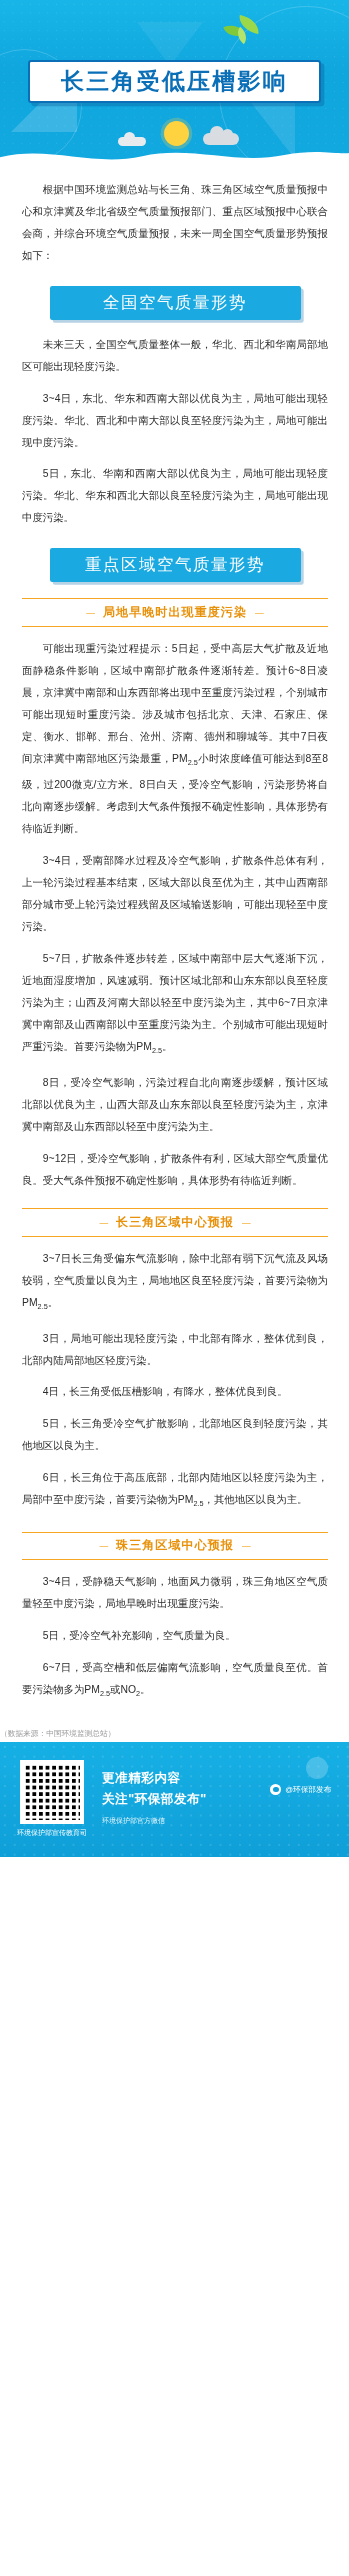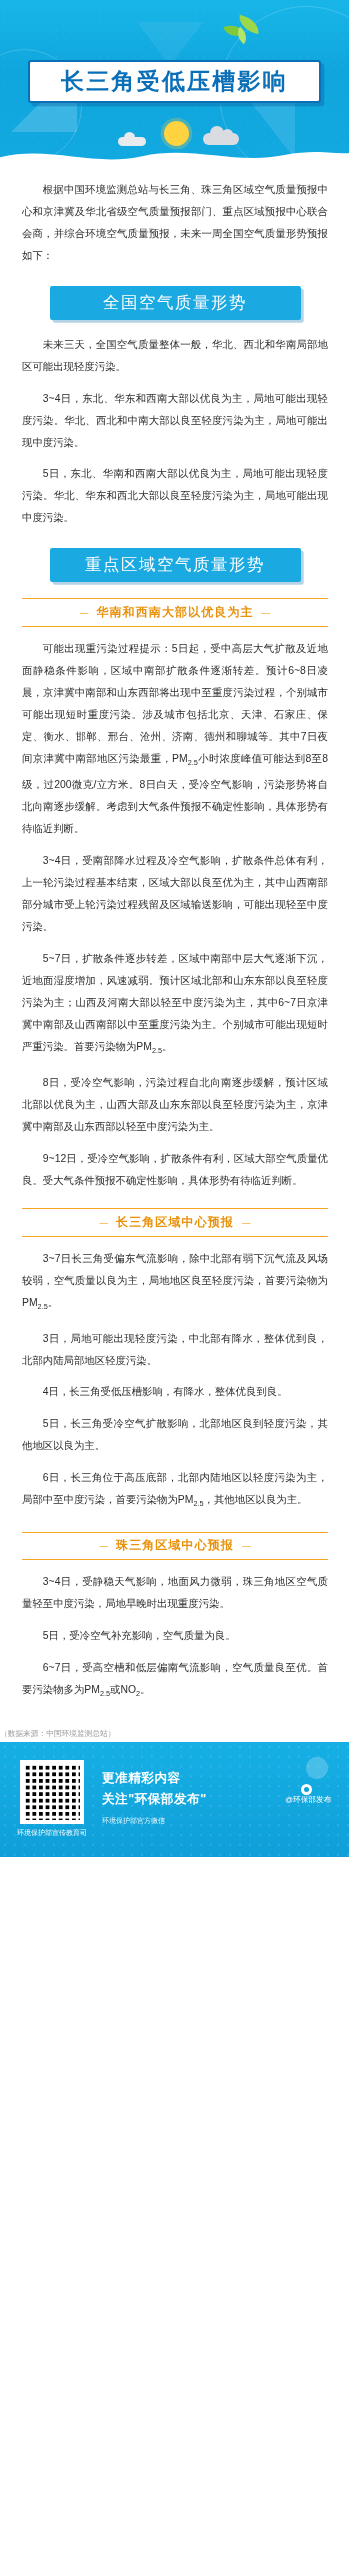--- a/index.html
+++ b/index.html
@@ -215,21 +215,20 @@
   }
   .f-main .l1 { font-size: 12.6px; font-weight: bold; letter-spacing: 0.5px;}
   .f-main .l2 { font-size: 12.6px; font-weight: bold; margin-top: 4.4px; letter-spacing: 0.5px;}
   .f-main .l3 { font-size: 7px; margin-top: 7.7px; opacity: 0.92;}
   .f-badge {
     position: absolute;
     right: 18.6px; top: 42px;
     display: flex; align-items: center;
     color: #ffffff;
     font-size: 7.7px;
-    flex-direction: column;
   }
   .f-badge .dot {
     width: 11px; height: 11px; border-radius: 50%;
     background: #ffffff; margin-right: 3.8px;
     position: relative;
   }
   .f-badge .dot:after{
     content:""; position:absolute; left:2.7px; top:2.7px;
     width:5.5px;height:5.5px;border-radius:50%;background:#0f9fd8;
   }
@@ -288,21 +287,21 @@
     <p class="para">5日，东北、华南和西南大部以优良为主，局地可能出现轻度污染。华北、华东和西北大部以良至轻度污染为主，局地可能出现中度污染。</p>
 
     <div class="sec-head">
       <div class="bar">
           <span class="txt">重点区域空气质量形势</span>
         </div>
     </div>
 
     <div class="sub-head">
       <span class="dash">—</span>
-      <span class="txt">华南和西南大部以优良为主</span>
+      <span class="txt">局地早晚时出现重度污染</span>
       <span class="dash">—</span>
     </div>
     <p class="para">可能出现重污染过程提示：5日起，受中高层大气扩散及近地面静稳条件影响，区域中南部扩散条件逐渐转差。预计6~8日凌晨，京津冀中南部和山东西部将出现中至重度污染过程，个别城市可能出现短时重度污染。涉及城市包括北京、天津、石家庄、保定、衡水、邯郸、邢台、沧州、济南、德州和聊城等。其中7日夜间京津冀中南部地区污染最重，PM<sub>2.5</sub>小时浓度峰值可能达到8至8级，过200微克/立方米。8日白天，受冷空气影响，污染形势将自北向南逐步缓解。考虑到大气条件预报不确定性影响，具体形势有待临近判断。</p>
     <p class="para">3~4日，受南部降水过程及冷空气影响，扩散条件总体有利，上一轮污染过程基本结束，区域大部以良至优为主，其中山西南部部分城市受上轮污染过程残留及区域输送影响，可能出现轻至中度污染。</p>
     <p class="para">5~7日，扩散条件逐步转差，区域中南部中层大气逐渐下沉，近地面湿度增加，风速减弱。预计区域北部和山东东部以良至轻度污染为主；山西及河南大部以轻至中度污染为主，其中6~7日京津冀中南部及山西南部以中至重度污染为主。个别城市可能出现短时严重污染。首要污染物为PM<sub>2.5</sub>。</p>
     <p class="para">8日，受冷空气影响，污染过程自北向南逐步缓解，预计区域北部以优良为主，山西大部及山东东部以良至轻度污染为主，京津冀中南部及山东西部以轻至中度污染为主。</p>
     <p class="para">9~12日，受冷空气影响，扩散条件有利，区域大部空气质量优良。受大气条件预报不确定性影响，具体形势有待临近判断。</p>
 
     <div class="sub-head">
       <span class="dash">—</span>

